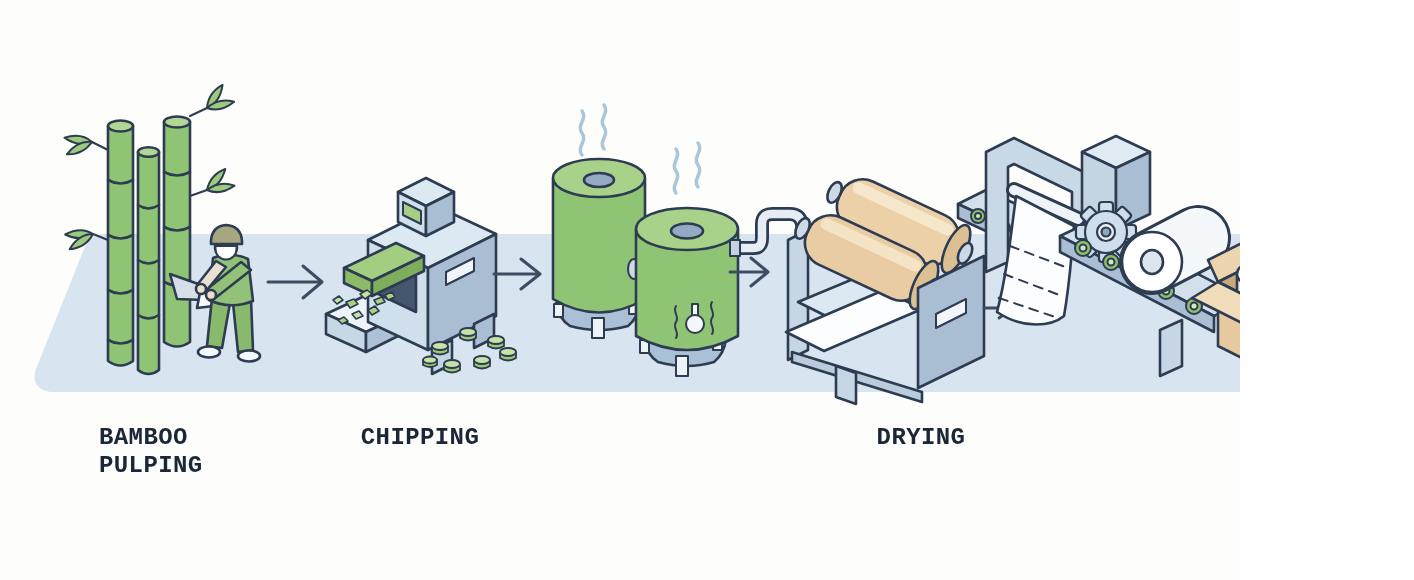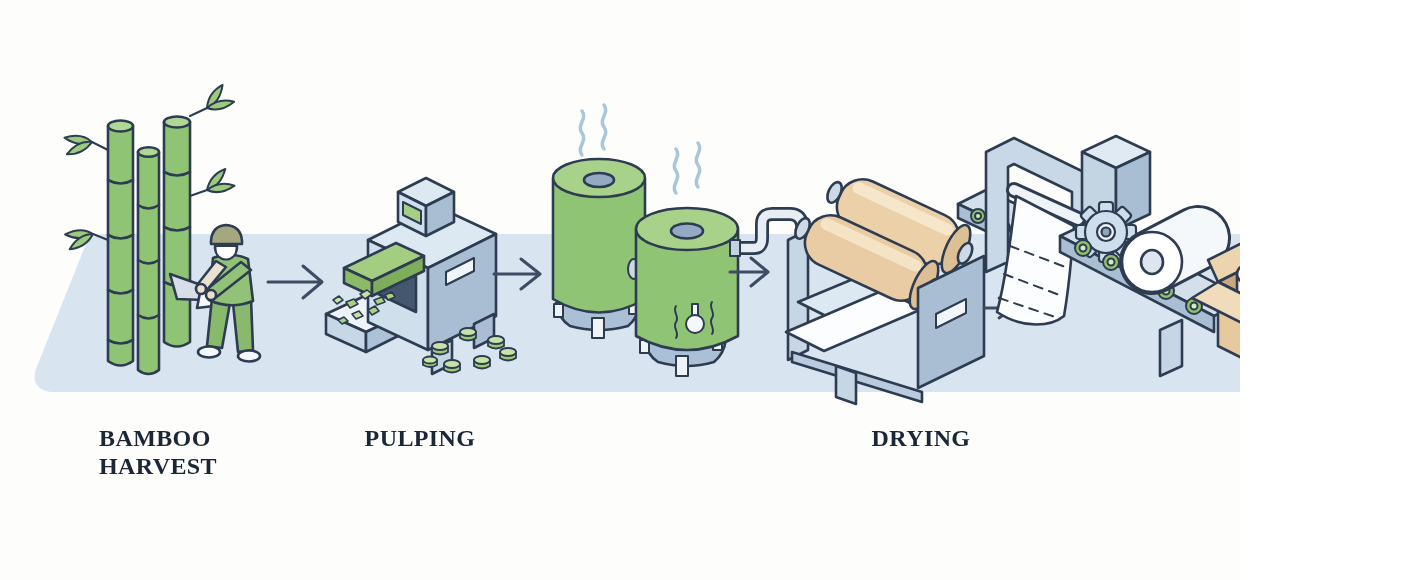--- a/index.html
+++ b/index.html
@@ -1,21 +1,21 @@
 <!DOCTYPE html>
 <html><head>
 <meta charset="utf-8">
 <style>
   html,body{margin:0;padding:0;background:#ffffff;}
   .canvas{
     position:relative;
     width:1240px;height:580px;
     background:#fdfdfc;
     overflow:hidden;
-    font-family:Liberation Serif, serif;
+    font-family:Liberation Mono, monospace;
   }
   .scene{position:absolute;left:0;top:0;}
   .stage-label{
     position:absolute;
     color:#1b2636;
     font-weight:700;
     font-size:24px;
     line-height:28px;
     letter-spacing:0.4px;
   }
@@ -349,24 +349,24 @@
     <path d="M1218,282 L1278,312 L1278,376 L1218,346 Z" fill="#e6c99f"></path>
     <path d="M1278,312 L1338,282 L1338,346 L1278,376 Z" fill="#d8b98c"></path>
 
     <path d="M1218,282 L1278,312 L1252,328 L1192,298 Z" fill="#f0dcba"></path>
     <path d="M1278,312 L1338,282 L1364,298 L1304,328 Z" fill="#e4cda6"></path>
   </g>
 </svg>
 
 <div class="stage-label" style="left:99px;top:424px;">
   <span>BAMBOO</span>
-  <span>HARVEST</span>
+  <span>PULPING</span>
 </div>
 <div class="stage-label lbl-center" style="left:320px;top:424px;width:200px;">
-  <span>PULPING</span>
+  <span>CHIPPING</span>
 </div>
 <div class="stage-label lbl-center" style="left:821px;top:424px;width:200px;">
   <span>DRYING</span>
 </div>
 <div class="stage-label lbl-center" style="left:1092px;top:420px;width:250px;">
 </div>
 
 </div>
 
 </body></html>

